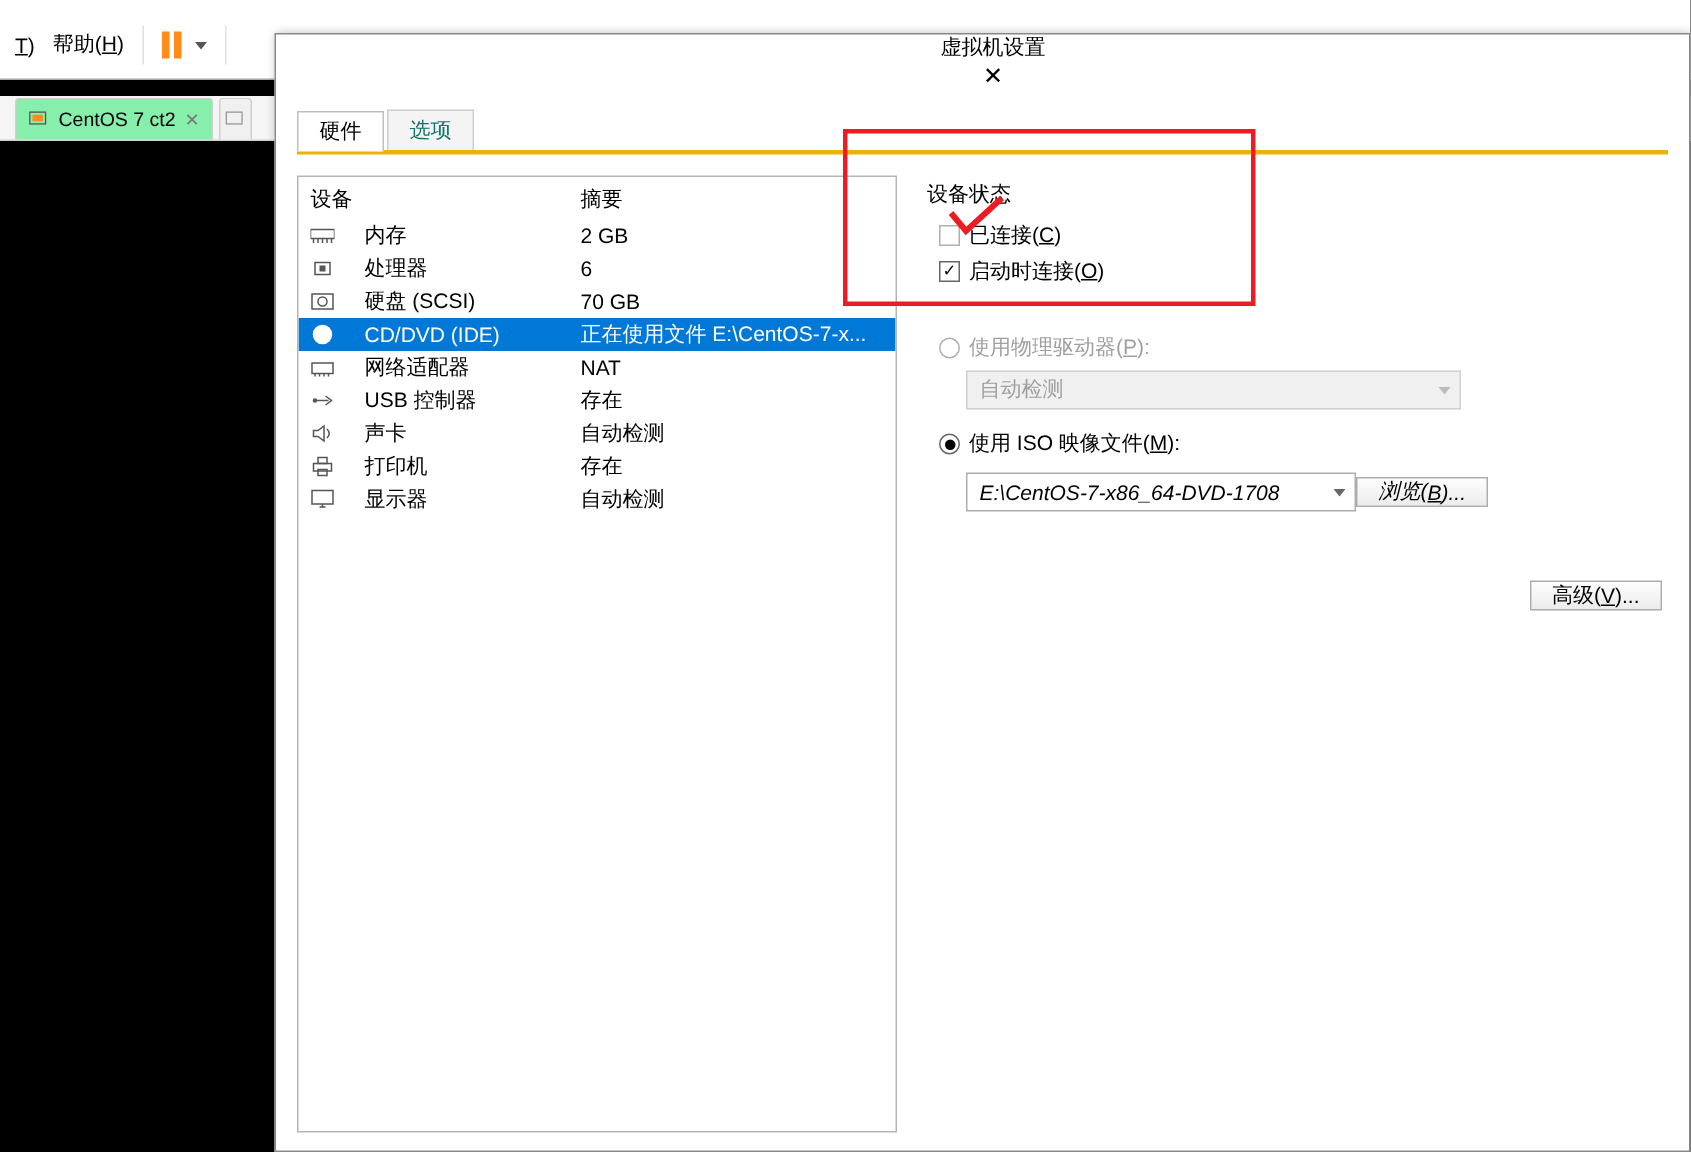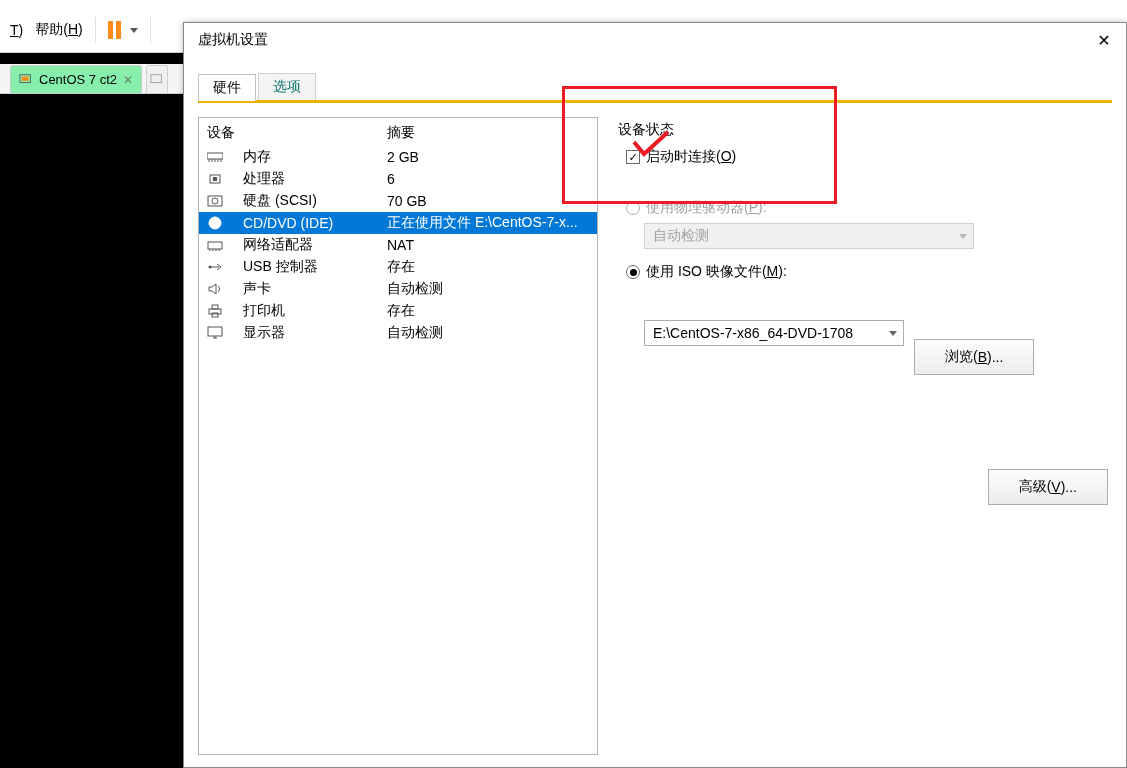--- a/index.html
+++ b/index.html
@@ -19,21 +19,21 @@
 
   .tab-strip { position:absolute; left:0; top:64px; height:30px; background:#f5f5f5; border-bottom:1px solid #cfcfcf; width:100%; display:flex; align-items:flex-end; padding-left:10px; }
   .tab { height:28px; background:#86efac; border:1px solid #cfcfcf; border-bottom:none; border-radius:3px 3px 0 0; display:flex; align-items:center; padding:0 8px; gap:6px; font-size:13px; margin-right:4px; }
   .tab.inactive { background:#f0f0f0; }
   .tab-close { font-size:12px; color:#777; }
   .tab-icon { width:14px; height:14px; }
   .guest-black { position:absolute; left:0; top:94px; right:0; bottom:0; background:#000; }
 
   
   .dialog { position:absolute; left:183px; top:22px; width:944px; height:746px; background:#fff; border:1px solid #888; box-shadow:0 0 6px rgba(0,0,0,0.25); }
-  .dlg-title { height:34px; display:flex; align-items:center; justify-content:space-between; padding:0 0 0 14px; font-size:14px; }
+  .dlg-title { height:34px; display:flex; align-items:center; justify-content:space-between; padding:0 0 0 14px; font-size:14px;flex-direction:column; }
   .dlg-close { width:44px; height:34px; display:flex; align-items:center; justify-content:center; font-size:16px; cursor:default; }
   .dlg-tabs-wrap { padding:16px 14px 0 14px; }
   .dlg-tabs { display:flex; border-bottom:3px solid #eab308; }
   .dlg-tab { border:1px solid #bfbfbf; border-bottom:none; padding:4px 14px; font-size:14px; background:#fff; margin-right:2px; }
   .dlg-tab.inactive { background:#f4f4f4; border-color:#cfcfcf; color:#0f766e; }
   .dlg-tab.active { position:relative; top:1px; background:#fff; }
 
   .dlg-body { display:flex; padding:14px 14px 14px 14px; gap:20px; height:calc(100% - 34px - 44px); }
 
   
@@ -63,23 +63,23 @@
   .radio { width:14px; height:14px; border:1px solid #666; border-radius:50%; display:inline-flex; align-items:center; justify-content:center; }
   .radio.disabled { border-color:#b0b0b0; }
   .radio.checked::after { content:""; width:7px; height:7px; background:#000; border-radius:50%; }
   .disabled-text { color:#a0a0a0; }
 
   .combo { height:26px; border:1px solid #adadad; background:#fff; display:flex; align-items:center; justify-content:space-between; padding:0 6px 0 8px; font-size:14px; }
   .combo.disabled { background:#f0f0f0; color:#a0a0a0; border-color:#d0d0d0; }
   .combo .dd { width:0;height:0;border-left:4px solid transparent;border-right:4px solid transparent;border-top:5px solid #666; }
   .combo.disabled .dd { border-top-color:#bbb; }
 
-  .btn { height:36px; min-width:80px; border:1px solid #adadad; background:linear-gradient(#fdfdfd,#ececec); padding:0 30px; font-size:14px; display:inline-flex; align-items:center; justify-content:center; cursor:default;margin-top:48px; }
-
-  .iso-row { display:flex; align-items:center; gap:10px; margin:6px 0 0 26px; }
+  .btn { height:20px; min-width:80px; border:1px solid #adadad; background:linear-gradient(#fdfdfd,#ececec); padding:0 14px; font-size:14px; display:inline-flex; align-items:center; justify-content:center; cursor:default; }
+
+  .iso-row { display:flex; align-items:center; margin:6px 0 0 26px;font-style:italic; }
   .iso-combo { width:260px; }
   .adv-row { display:flex; justify-content:flex-end; margin-top:46px; padding-right:4px; }
 
   
   .red-box { position:absolute; border:3px solid #ed1c24; pointer-events:none; }
   .red-check { position:absolute; width:40px; height:28px; pointer-events:none; }
 
   u { text-decoration: underline; }
 </style>
 </head>
@@ -253,20 +253,24 @@
             <div class="col2">自动检测</div>
           </div>
         </div>
     </div>
 
     <div class="right-pane">
 
       <div class="state-group">
         <div class="group-label">设备状态</div>
         <div class="chk-row">
+          <span class="chk disabled"></span>
+          <span><span>已连接(</span><u>C</u><span>)</span></span>
+        </div>
+        <div class="chk-row">
           <span class="chk checked"></span>
           <span><span>启动时连接(</span><u>O</u><span>)</span></span>
         </div>
       </div>
 
       <div class="conn-group">
 
         <div class="radio-row">
           <span class="radio disabled"></span>
           <span class="disabled-text"><span>使用物理驱动器(</span><u>P</u><span>):</span></span>

